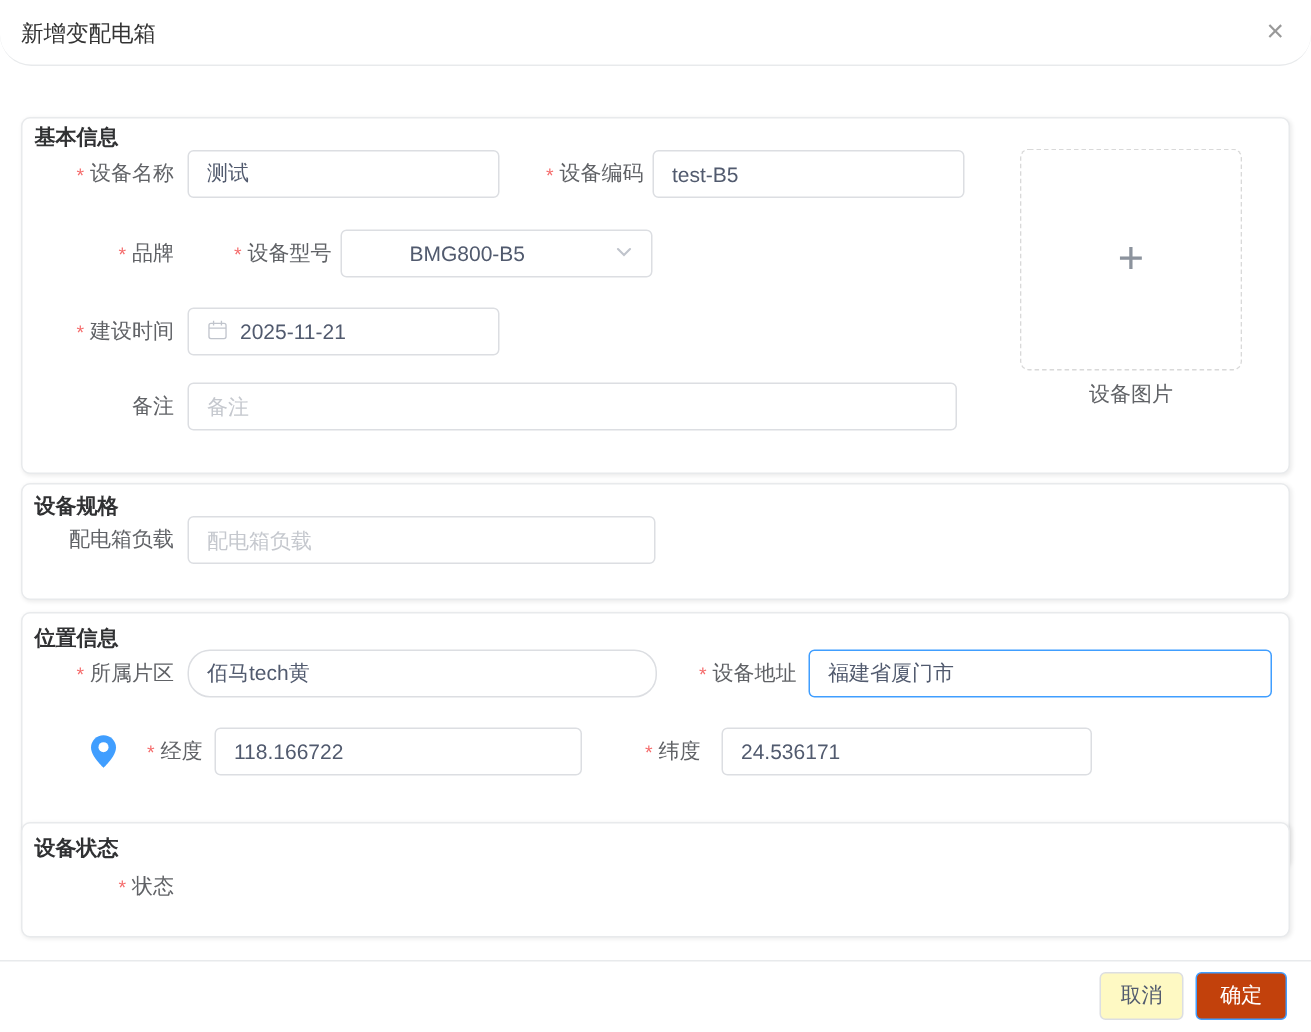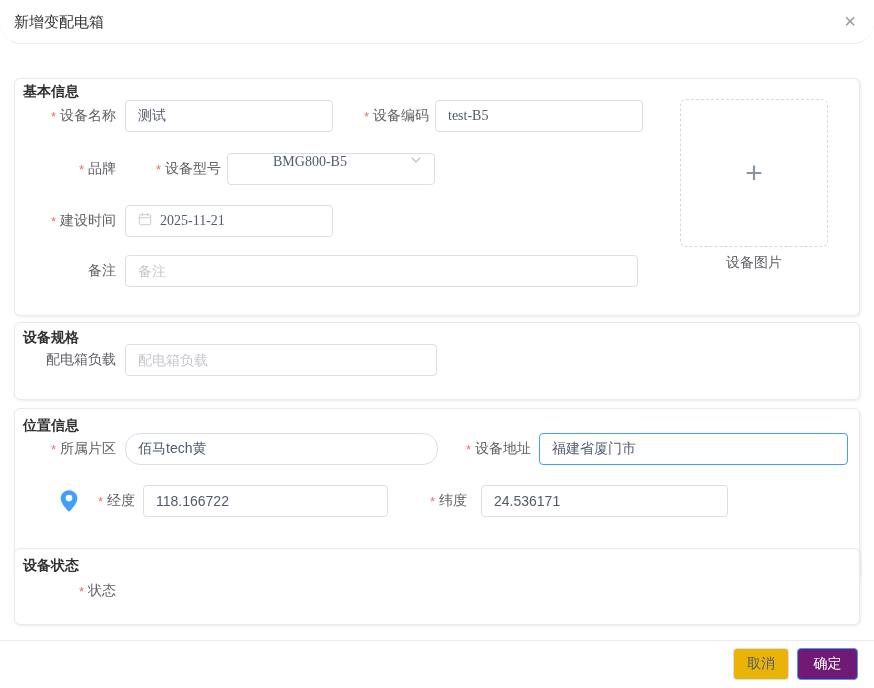--- a/index.html
+++ b/index.html
@@ -25,44 +25,44 @@
   .row { position:absolute; left:0; display:flex; align-items:center; height:32px; }
   .lbl { display:flex; justify-content:flex-end; align-items:center; color:#606266; white-space:nowrap; }
   .lbl-1 { width:101px; margin-right:9px; }
   .lbl-2 { width:96px;  margin-right:6px; }
   .star { color:#f56c6c; margin-right:4px; font-size:13px; }
   .ipt {
     height:32px; border:1px solid #dcdee2; border-radius:4px; background:#fff;
     padding:0 12px; font-size:14px; color:#515a6e; font-family:inherit; outline:none;
   }
   input.ipt::placeholder { color:#c5c8ce; }
-  .w208 { width:208px;font-family:Liberation Serif, serif; } .w245 { width:245px; } .w247 { width:247px; }
+  .w208 { width:208px; } .w245 { width:245px; } .w247 { width:247px; }
   .w309 { width:309px; } .w312 { width:312px; } .w313 { width:313px;border-radius:15px; } .w513 { width:513px; }
   .focused { border-color:#409eff; }
-  .select { display:flex; align-items:flex-start; justify-content:space-between; cursor:pointer;padding-left:45px; }
+  .select { display:flex; align-items:center; justify-content:space-between; cursor:pointer;padding-left:45px; }
   .select .val { color:#515a6e; }
   .datebox { display:flex; align-items:center; gap:8px; cursor:pointer; }
   
   .upload {
     position:absolute; left:665px; top:20px; width:148px; height:148px;
     border:1px dashed #d9d9d9; border-radius:6px; background:#fff;
     display:flex; align-items:center; justify-content:center; cursor:pointer;
   }
   .plus { font-size:30px; font-weight:300; color:#8c939d; line-height:30px; }
   .upload-label { position:absolute; left:665px; top:175px; width:148px; text-align:center; color:#606266; }
   
   .pin-wrap { margin-left:44px; margin-right:0; display:flex; align-items:center; }
   .lbl-lng { width:56px; margin-right:8px; }
   .lbl-lat { width:79px; margin-right:14px; }
   
   .footer-divider { position:absolute; left:0; top:640px; width:874px; border-top:1px solid #e8eaec; }
   .btn { position:absolute; top:648px; height:32px; border-radius:4px; font-size:14px;
          font-family:inherit; cursor:pointer; display:flex; align-items:center; justify-content:center; }
-  .btn-cancel { left:733px; width:56px; background:#eab308; border:1px solid #dcdee2; color:#515a6e; }
-  .btn-confirm { left:797px; width:61px; background:#701a75; border:1px solid #409eff; color:#fff; }
+  .btn-cancel { left:733px; width:56px; background:#fef9c3; border:1px solid #dcdee2; color:#515a6e; }
+  .btn-confirm { left:797px; width:61px; background:#c2410c; border:1px solid #409eff; color:#fff; }
 </style>
 </head>
 <body>
 
 <div class="dlg-header">
   <div class="dlg-title">新增变配电箱</div>
   <div class="dlg-close">×</div>
 </div>
 
 <div class="card" id="card-basic">

